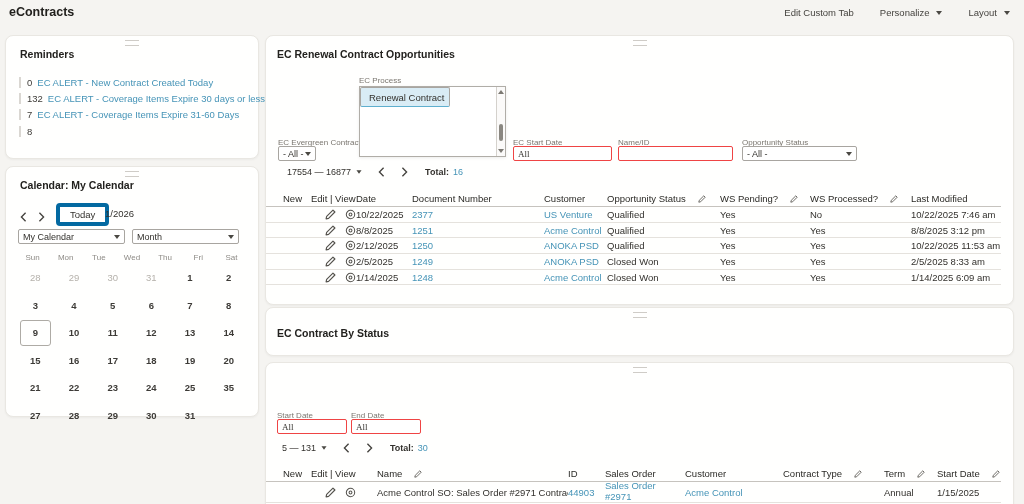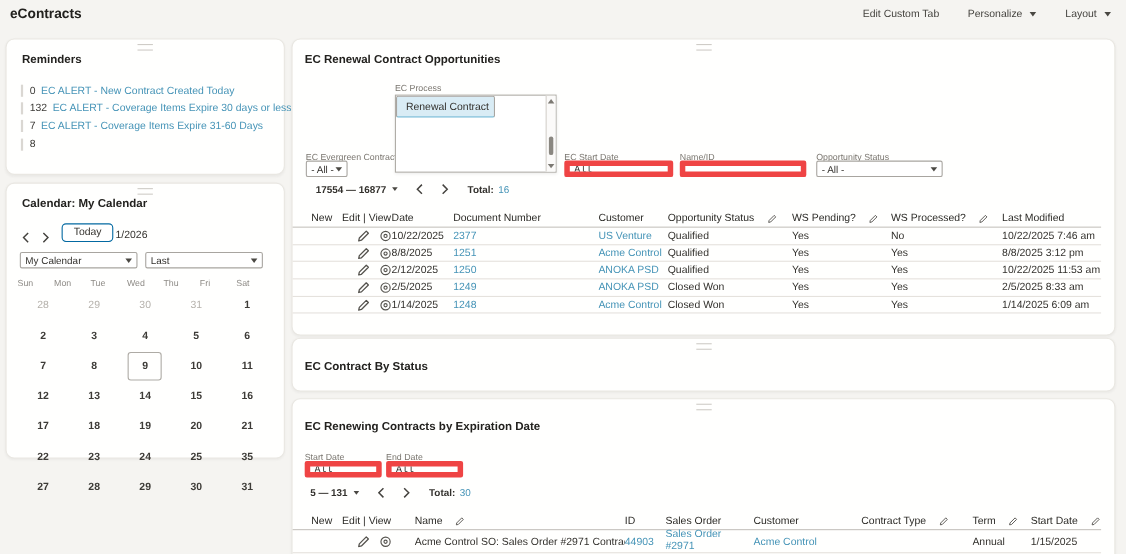--- a/index.html
+++ b/index.html
@@ -5,59 +5,59 @@
   html,body{margin:0;padding:0}
   body{
     width:1024px;height:504px;position:relative;overflow:hidden;
     background:#f5f4f1;font-family:"Liberation Sans",sans-serif;color:#33312d;
     -webkit-font-smoothing:antialiased;
   }
   .panel{position:absolute;background:#fffffe;border:1px solid #e9e7e2;border-radius:8px;box-shadow:0 1px 2px rgba(60,55,50,.05)}
   .handle{position:absolute;top:4px;left:50%;transform:translateX(-50%);width:14px;height:4px;border-top:1px solid #cfccc7;border-bottom:1px solid #cfccc7}
   .ptitle{position:absolute;font-size:10.5px;font-weight:bold;color:#23221f;white-space:nowrap}
   .lbl{position:absolute;font-size:8px;color:#7a766f;white-space:nowrap}
-  .inp{position:absolute;height:15px;border:5px solid #ef4444;border-radius:2px;background:#fff;
-       font-family:Liberation Mono, monospace;font-size:9px;color:#33312d;padding:0 4px;box-sizing:border-box}
+  .inp{position:absolute;height:15px;border:1px solid #ef4444;border-radius:2px;background:#fff;
+       font-family:Liberation Serif, serif;font-size:9px;color:#33312d;padding:0 4px;box-sizing:border-box}
   .sel{position:absolute;height:15px;border:1px solid #a8a5a0;border-radius:2px;background:#fff;display:flex;align-items:center;
        font-size:9px;color:#33312d;padding:0 4px;box-sizing:border-box;cursor:pointer}
   .sel .caret{margin-left:auto}
   .caret{width:0;height:0;border-left:3.5px solid transparent;border-right:3.5px solid transparent;border-top:4.5px solid #4a4843;display:inline-block}
   .hdr-title{position:absolute;left:9px;top:5px;font-size:12.5px;font-weight:bold;color:#22211e}
   .hdr-actions{position:absolute;top:7px;right:14px;display:flex;gap:26px;align-items:center;font-size:9.5px;color:#45433f}
   .hdr-actions .item{display:flex;align-items:center;gap:7px;cursor:pointer;white-space:nowrap}
   
   .rem-list{position:absolute;left:13px;top:38px;right:8px}
   .rem-item{display:flex;align-items:center;height:16.4px}
   .rem-bar{width:2px;height:11px;background:#dad7d2;flex:0 0 2px}
   .rem-count{margin-left:6px;font-size:9.5px;color:#3d3b37}
   .rem-link{margin-left:5px;font-size:9.5px;color:var(--link);cursor:pointer;white-space:nowrap}
   
   .cal-nav-chev{position:absolute;cursor:pointer}
-  .today-btn{position:absolute;border:1px solid #0369a1;border-radius:4px;background:#fff;font-size:9.5px;color:#33312d;
+  .today-btn{position:absolute;border:4px solid #0369a1;border-radius:4px;background:#fff;font-size:9.5px;color:#33312d;
              padding:2px 10px;cursor:pointer;font-family:"Liberation Sans",sans-serif}
   .cal-period{position:absolute;font-size:9.5px;color:#33312d}
   .cal-grid-head{position:absolute;left:10px;width:232px;display:grid;grid-template-columns:repeat(7,1fr);
-                 font-size:8px;color:#8e8b86;}
-  .cal-grid{position:absolute;left:10px;width:232px;display:grid;grid-template-columns:repeat(5,1fr);grid-auto-rows:27.5px}
+                 font-size:8px;color:#8e8b86;text-align:center}
+  .cal-grid{position:absolute;left:10px;width:232px;display:grid;grid-template-columns:repeat(6,1fr);grid-auto-rows:27.5px}
   .cal-cell{display:flex;align-items:center;justify-content:center;font-size:9.5px;font-weight:bold;color:#3d3b37;cursor:pointer}
   .cal-cell.muted{color:#b5b1ab;font-weight:normal}
   .cal-cell .today-box{display:flex;align-items:center;justify-content:center;width:31px;height:26px;
                        border:1px solid #aeaba5;border-radius:3px;box-sizing:border-box}
   
   .listbox{position:absolute;background:#fff;border:1px solid #b0ada7;z-index:6;box-shadow:0 1px 3px rgba(0,0,0,.08)}
   .lb-item{display:flex;align-items:center;font-size:9.5px;color:#33312d;padding-left:8px;margin-right:8px;height:24px;cursor:pointer}
   .lb-item.sel{background:var(--accent-bg);border-bottom:1px solid var(--accent-border);height:20px}
   .lb-scroll{position:absolute;top:0;right:0;bottom:0;width:8px;border-left:1px solid #d4d1cc;background:#fbfaf9}
   .lb-thumb{position:absolute;left:1.5px;width:4px;top:37px;height:17px;background:#8a8781;border-radius:2px}
   .lb-arrow{position:absolute;left:1px;width:0;height:0;border-left:3px solid transparent;border-right:3px solid transparent}
   .lb-arrow.up{top:3px;border-bottom:4px solid #7c7973}
   .lb-arrow.down{bottom:3px;border-top:4px solid #7c7973}
   
   .pgn{position:absolute;display:flex;align-items:center;font-size:9px;color:#33312d}
-  .pgn .range{font-weight:bold;white-space:nowrap}
+  .pgn .range{font-weight:normal;white-space:nowrap}
   .pgn .caret{margin-left:5px;transform:scale(.85)}
   .pgn .chev{margin-left:16px;cursor:pointer;display:flex;align-items:center}
   .pgn .total-lbl{margin-left:17px;font-weight:bold}
   .pgn .total-val{margin-left:4px;color:var(--link)}
   
   .tbl{position:absolute}
   .trow{display:grid;align-items:center;padding-left:17px;box-sizing:border-box}
   .t1 .trow{grid-template-columns:28px 45px 56px 132px 63px 113px 90px 101px 1fr}
   .t2 .trow{grid-template-columns:28px 66px 191px 37px 80px 98px 101px 53px 1fr}
   .thead{height:16px;border-bottom:1px solid #c6c3be}
@@ -129,21 +129,21 @@
         <path d="M1.5 1l5 5-5 5" fill="none" stroke="#44423e" stroke-width="1.6"></path>
       </svg>
   </span>
   <button class="today-btn" style="left:50px;top:36px">Today</button>
   <span class="cal-period" style="left:99px;top:41px">1/2026</span>
   <div class="sel" style="left:12px;top:62px;width:107px">
     <span>My Calendar</span>
       <span class="caret"></span>
   </div>
   <div class="sel" style="left:126px;top:62px;width:107px">
-    <span>Last</span>
+    <span>Month</span>
       <span class="caret"></span>
   </div>
   <div class="cal-grid-head" style="top:86px" id="cal-head">
       <span>Sun</span>
       <span>Mon</span>
       <span>Tue</span>
       <span>Wed</span>
       <span>Thu</span>
       <span>Fri</span>
       <span>Sat</span>
@@ -401,21 +401,20 @@
     </div>
 </div>
 
 <div class="panel" style="left:265px;top:307px;width:747px;height:47px">
   <div class="handle"></div>
   <div class="ptitle" style="left:11px;top:19px">EC Contract By Status</div>
 </div>
 
 <div class="panel" style="left:265px;top:362px;width:747px;height:142px;border-radius:8px 8px 0 0">
   <div class="handle"></div>
-  <div class="ptitle" style="left:11px;top:19px">EC Renewing Contracts by Expiration Date</div>
   <div class="lbl" style="left:11px;top:48px">Start Date</div>
   <input class="inp" style="left: 11px; top: 56px; width: 70px;" value="All">
   <div class="lbl" style="left:85px;top:48px">End Date</div>
   <input class="inp" style="left: 85px; top: 56px; width: 70px;" value="All">
 
   <div class="pgn" style="left:16px;top:80px">
     <span class="range">5 — 131</span>
     <span class="caret"></span>
     <span class="chev">
         <svg width="7" height="10" viewBox="0 0 8 12">

